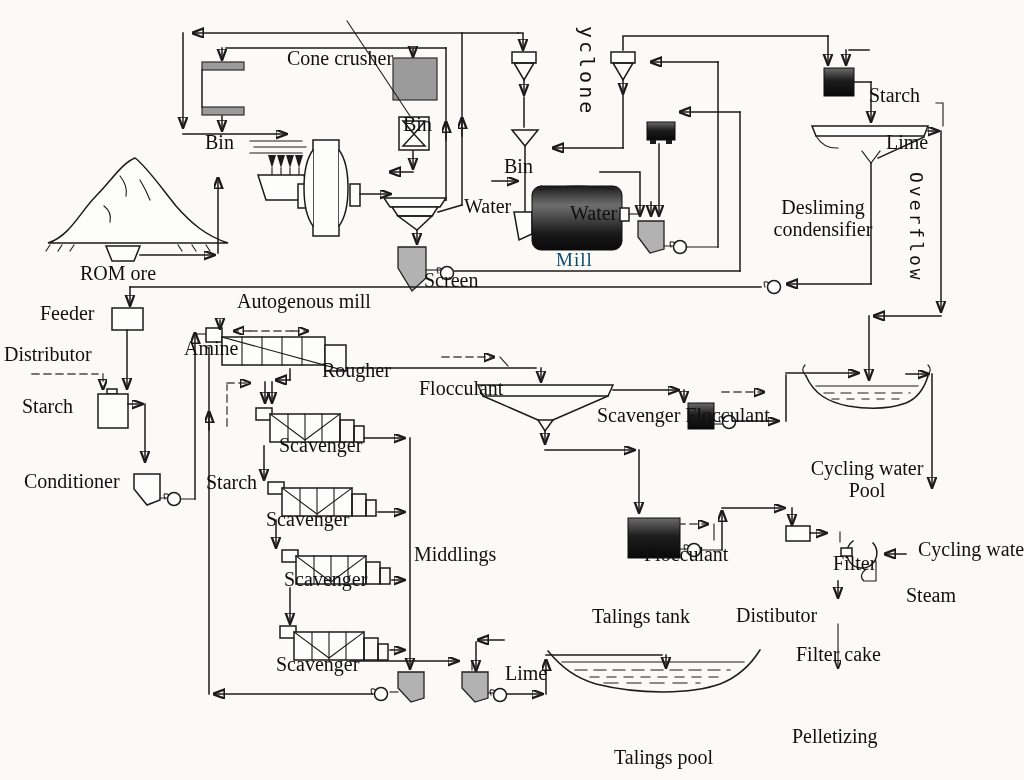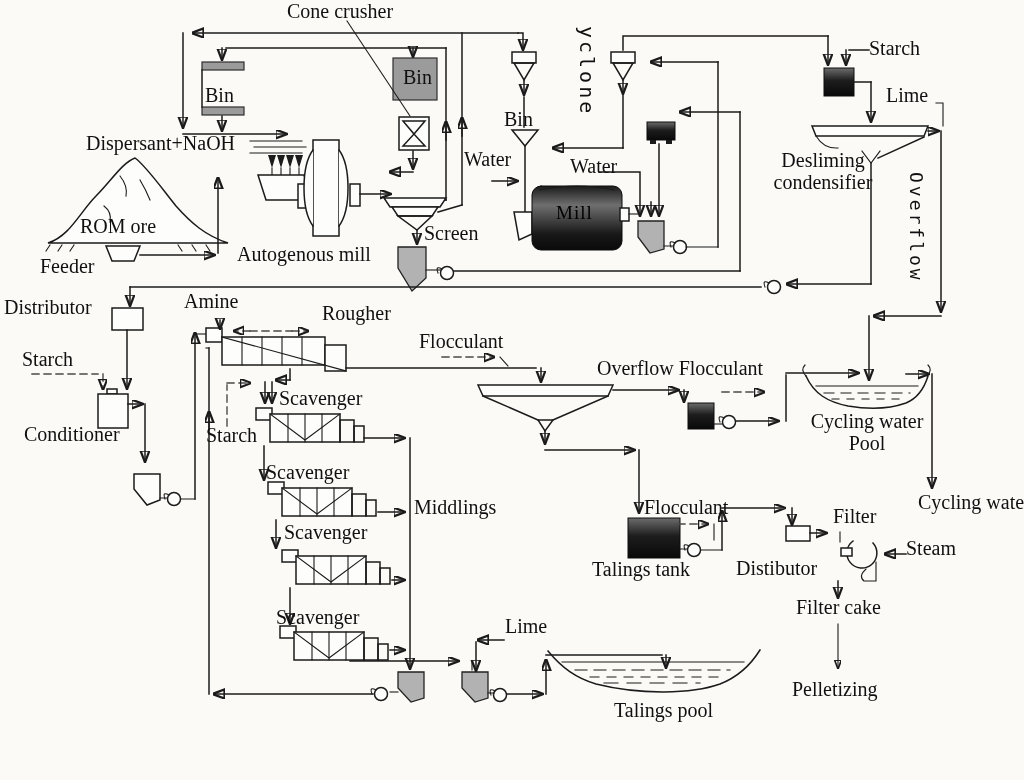--- a/index.html
+++ b/index.html
@@ -12,25 +12,25 @@
   svg path,svg line,svg polyline,svg rect,svg polygon,svg circle,svg ellipse{
     fill:none;stroke:var(--line);stroke-width:1.5;stroke-linecap:square;stroke-linejoin:miter;}
   .dash{stroke-dasharray:7 5;stroke-width:1.4;stroke:var(--dashc);}
   .thin{stroke-width:1.1;}
   .fw{fill:#fdfdfb;}
   .fg{fill:var(--gray);stroke:#2e2e2e;stroke-width:1.2;}
   .fs{fill:var(--sump);stroke:#222;stroke-width:1.3;}
   .fd{fill:url(#gDark);stroke:#0d0d0d;stroke-width:1;}
   .fdr{fill:url(#gDrum);stroke:#0d0d0d;stroke-width:1;}
   .fb{fill:var(--line);stroke:none;}
-  .lbl{position:absolute;font-size:20px;line-height:1.12;white-space:nowrap;}
+  .lbl{position:absolute;font-size:20px;line-height:1.12;white-space:nowrap;margin-top:47px;}
   .c2{text-align:center;white-space:normal;}
   .vtext{position:absolute;writing-mode:vertical-rl;font-family:"DejaVu Sans Mono",monospace;
          font-size:20px;letter-spacing:3px;white-space:nowrap;}
-  .onDrum{color:#000000;font-size:19px;letter-spacing:1px;}
+  .onDrum{color:#0c4a6e;font-size:19px;letter-spacing:1px;}
   .caption{position:absolute;left:0;right:0;top:750px;text-align:center;font-size:21px;word-spacing:0.65em;}
 </style>
 </head>
 <body>
 
 <div id="stage">
 
 <svg width="1024" height="780" viewBox="0 0 1024 780">
   <defs>
     <marker id="ar" markerWidth="8" markerHeight="7" refX="7" refY="3" orient="auto" markerUnits="strokeWidth">
@@ -353,43 +353,42 @@
     <path d="M906,554 H885" marker-end="url(#ar)"></path>
     <path d="M866,569 Q858,576 864,581 H876 V562" class="thin"></path>
     <path d="M838,581 V597" marker-end="url(#ar)"></path>
     <path d="M838,624 V668" class="thin" marker-end="url(#ar)"></path>
   </g>
 </svg>
 
 <div class="lbl" style="left:287px;top:0px">Cone crusher</div>
 <div class="lbl" style="left:403px;top:66px">Bin</div>
 <div class="lbl" style="left:205px;top:84px">Bin</div>
-<div class="lbl" style="left:86px;top:132px">Dispersant+NaOH</div>
 <div class="lbl" style="left:80px;top:215px">ROM ore</div>
 <div class="lbl" style="left:40px;top:255px">Feeder</div>
 <div class="lbl" style="left:237px;top:243px">Autogenous mill</div>
 <div class="lbl" style="left:424px;top:222px">Screen</div>
 <div class="lbl" style="left:464px;top:148px">Water</div>
 <div class="lbl" style="left:504px;top:108px">Bin</div>
 <div class="lbl" style="left:570px;top:155px">Water</div>
 <div class="lbl onDrum" style="left:556px;top:202px">Mill</div>
 <div class="vtext" style="left:575px;top:26px;height:100px">yclone</div>
 <div class="lbl" style="left:869px;top:37px">Starch</div>
 <div class="lbl" style="left:886px;top:84px">Lime</div>
 <div class="lbl c2" style="left:738px;top:149px;width:170px"><span>Desliming</span><br><span>condensifier</span></div>
 <div class="vtext" style="left:906px;top:172px;height:110px;font-size:18px">Overflow</div>
 <div class="lbl" style="left:4px;top:296px">Distributor</div>
 <div class="lbl" style="left:184px;top:290px">Amine</div>
-<div class="lbl" style="left:322px;top:302px">Rougher</div>
+<div class="lbl" style="left:322px;top:312px">Rougher</div>
 <div class="lbl" style="left:22px;top:348px">Starch</div>
 <div class="lbl" style="left:24px;top:423px">Conditioner</div>
 <div class="lbl" style="left:279px;top:387px">Scavenger</div>
 <div class="lbl" style="left:206px;top:424px">Starch</div>
 <div class="lbl" style="left:419px;top:330px">Flocculant</div>
-<div class="lbl" style="left:597px;top:357px">Overflow Flocculant</div>
+<div class="lbl" style="left:597px;top:357px">Scavenger Flocculant</div>
 <div class="lbl c2" style="left:792px;top:410px;width:150px"><span>Cycling water</span><br><span>Pool</span></div>
 <div class="lbl" style="left:414px;top:496px">Middlings</div>
 <div class="lbl" style="left:266px;top:461px">Scavenger</div>
 <div class="lbl" style="left:284px;top:521px">Scavenger</div>
 <div class="lbl" style="left:276px;top:606px">Scavenger</div>
 <div class="lbl" style="left:644px;top:496px">Flocculant</div>
 <div class="lbl" style="left:592px;top:558px">Talings tank</div>
 <div class="lbl" style="left:736px;top:557px">Distibutor</div>
 <div class="lbl" style="left:833px;top:505px">Filter</div>
 <div class="lbl" style="left:906px;top:537px">Steam</div>

